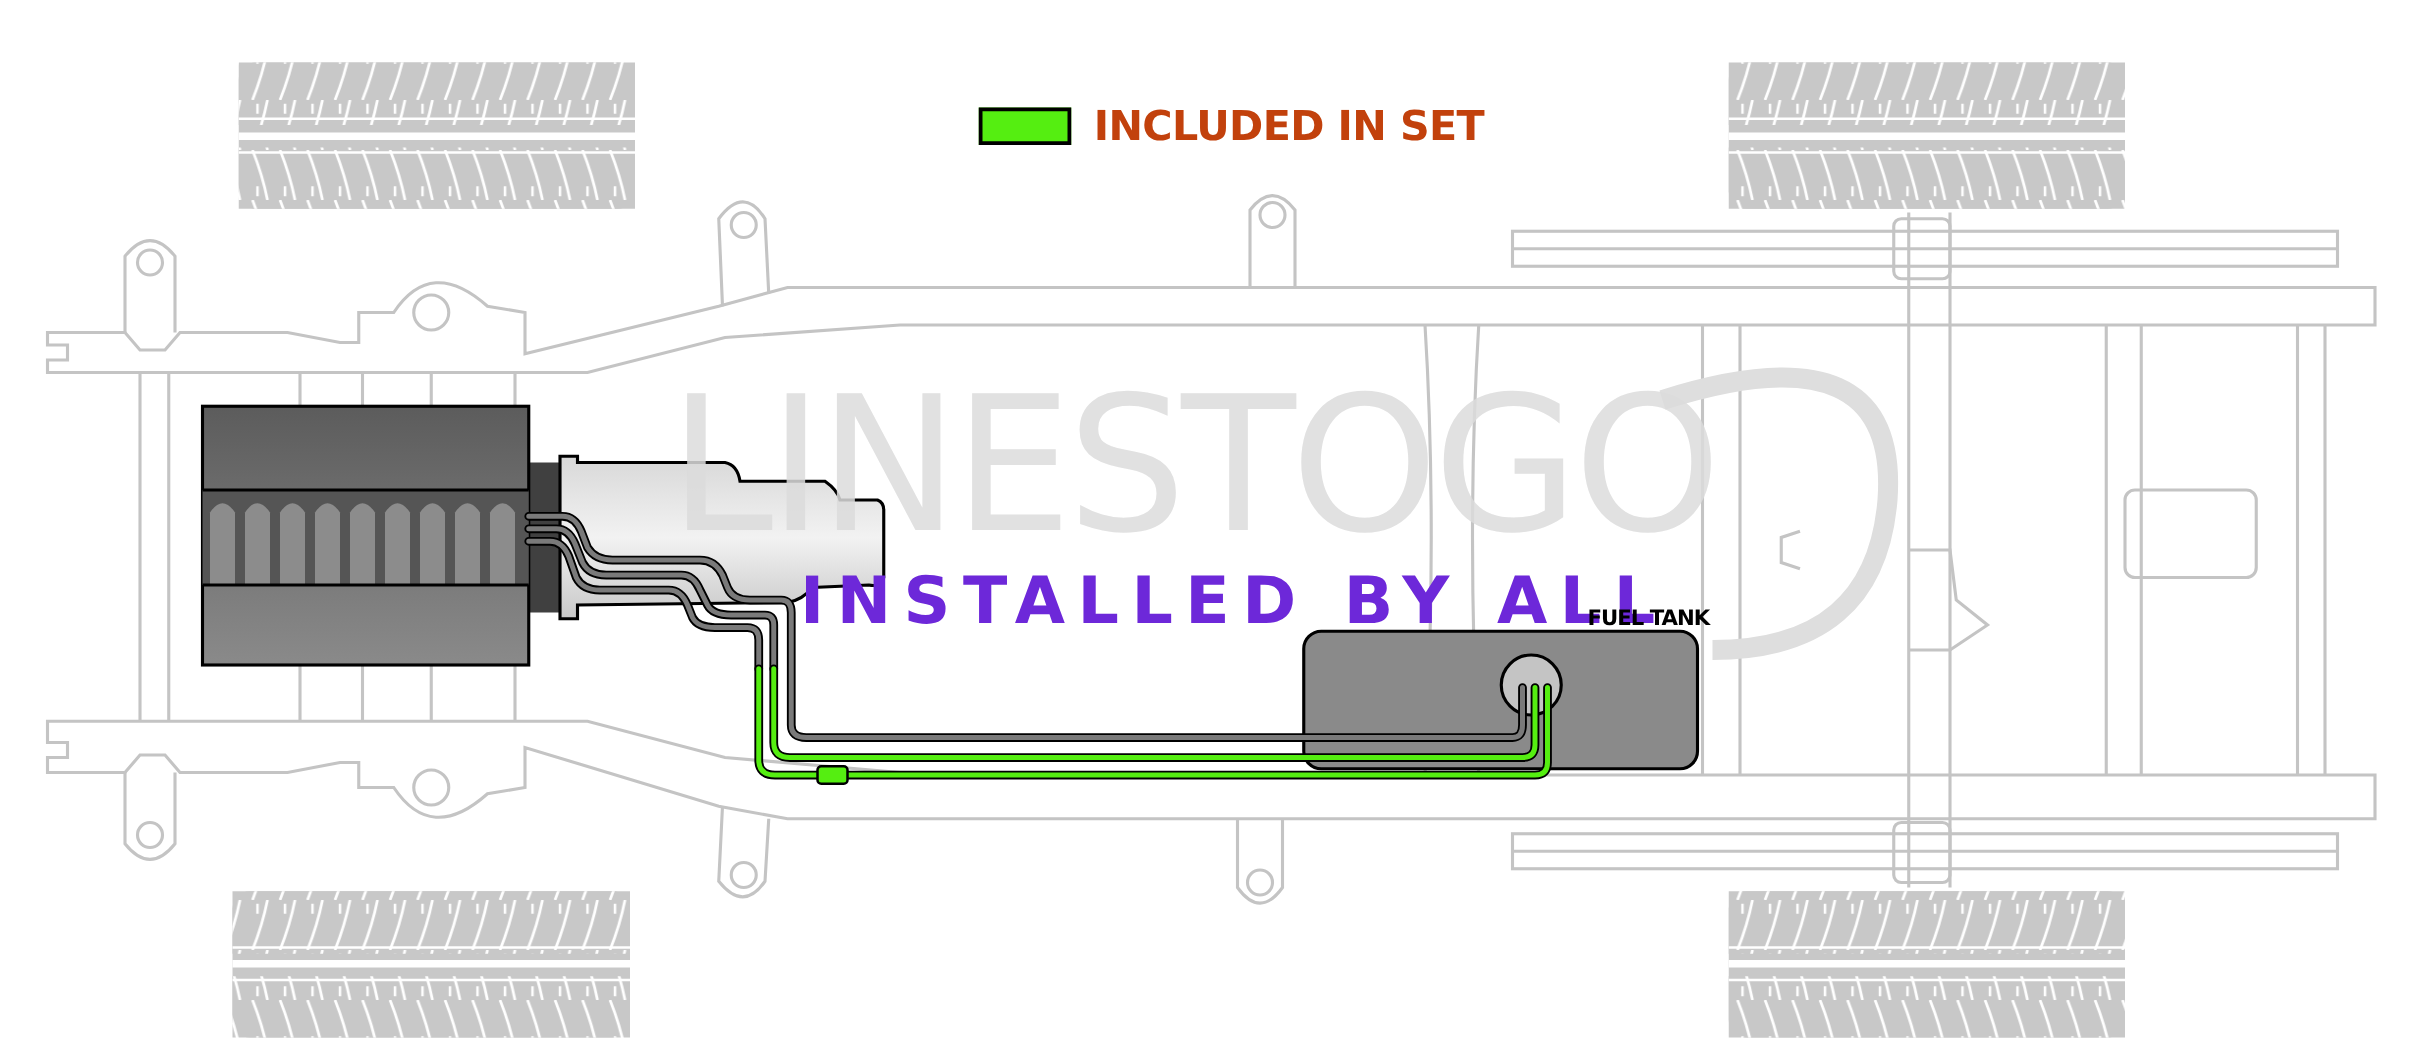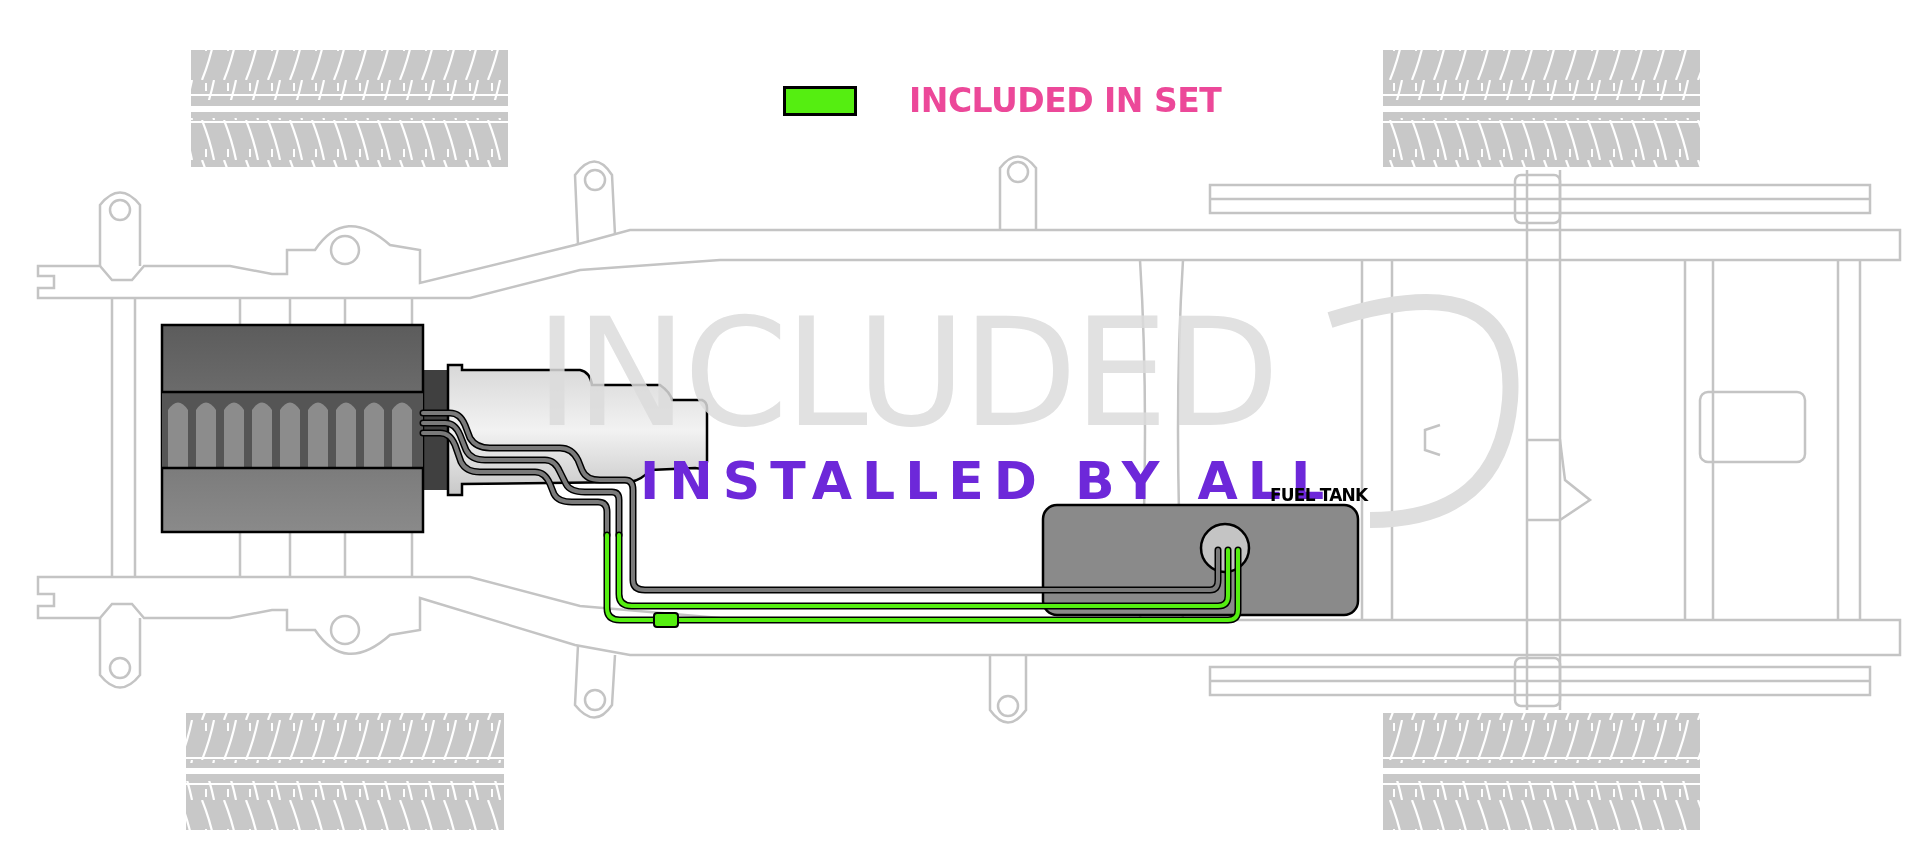--- a/index.html
+++ b/index.html
@@ -1,20 +1,20 @@
 <!DOCTYPE html>
 <html><head>
   <meta charset="utf-8">
   <style>
     html, body { margin: 0; padding: 0; background: #ffffff; }
     body { width: 1930px; height: 841px; position: relative; overflow: hidden; font-family: "DejaVu Sans", sans-serif; }
     .stage { position: absolute; left: 0; top: 0; width: 1930px; height: 841px; }
     .legend { position: absolute; left: 783px; top: 84px; display: flex; align-items: center; gap: 18px; }
     .legend-swatch { width: 68px; height: 24px; border: 3px solid #000; }
-    .legend-label { font-family: "DejaVu Sans", sans-serif; font-weight: bold; font-size: 33px; letter-spacing: -0.5px; color: #ec4899; line-height: 1; margin-left: 34px; }
+    .legend-label { font-family: "DejaVu Sans", sans-serif; font-weight: bold; font-size: 33px; letter-spacing: -0.5px; color: #c2410c; line-height: 1; }
     .tank-label { position: absolute; left: 1270px; top: 485px; font-family: "DejaVu Sans", sans-serif; font-weight: bold; font-size: 17px; letter-spacing: -0.8px; color: #000; }
     .wm-main { position: absolute; left: 535px; top: 298px; font-family: "DejaVu Sans", sans-serif; font-size: 150px; font-weight: normal; color: #dcdcdc; letter-spacing: -4px; line-height: 1; opacity: 0.85; }
     .wm-sub { position: absolute; left: 640px; top: 455px; font-family: "DejaVu Sans", sans-serif; font-weight: bold; font-size: 52px; letter-spacing: 10px; color: #6d28d9; line-height: 1; }
   </style>
 </head>
 <body>
 
 <div class="stage">
   <svg width="1930" height="841" viewBox="0 0 1930 841" xmlns="http://www.w3.org/2000/svg">
     <defs>
@@ -169,21 +169,21 @@
 
     <g fill="none" stroke-linejoin="round" stroke-linecap="round">
       <path d="M619 535 L619 594 Q 619 606 632 606 L1218 606 Q 1228 606 1228 596 L1228 550" stroke="#000" stroke-width="7"></path>
       <path d="M619 535 L619 594 Q 619 606 632 606 L1218 606 Q 1228 606 1228 596 L1228 550" stroke="#55ee11" stroke-width="4"></path>
       <path d="M607 535 L607 608 Q 607 620 620 620 L1228 620 Q 1238 620 1238 610 L1238 550" stroke="#000" stroke-width="7"></path>
       <path d="M607 535 L607 608 Q 607 620 620 620 L1228 620 Q 1238 620 1238 610 L1238 550" stroke="#55ee11" stroke-width="4"></path>
     </g>
     <rect x="654" y="613" width="24" height="14" rx="3" fill="#55ee11" stroke="#000" stroke-width="2"></rect>
   </svg>
 
-  <div class="wm-main">INCLUDED</div>
+  <div class="wm-main">LINESTOGO</div>
   <div class="wm-sub">INSTALLED BY ALL</div>
 
   <div class="legend">
     <div class="legend-swatch" style="background:#55ee11"></div>
     <span class="legend-label">INCLUDED IN SET</span>
   </div>
 
   <div class="tank-label">FUEL TANK</div>
 </div>
 

